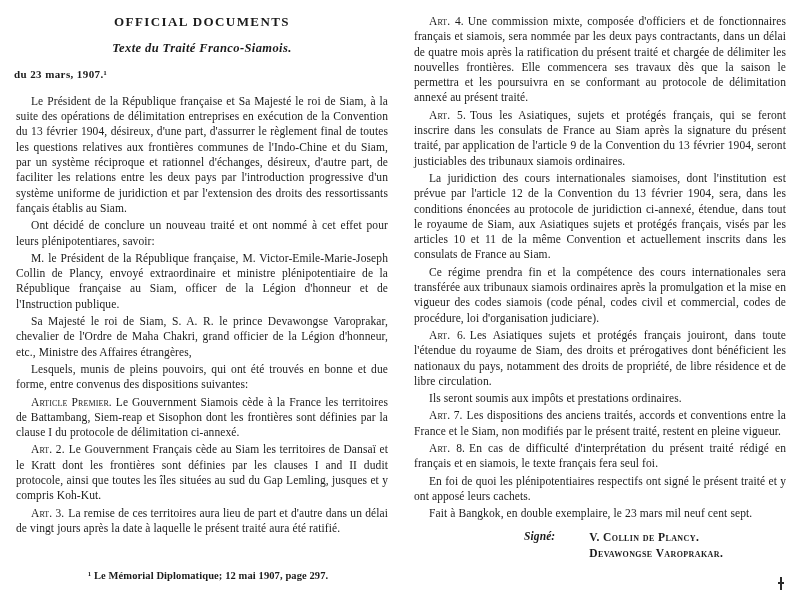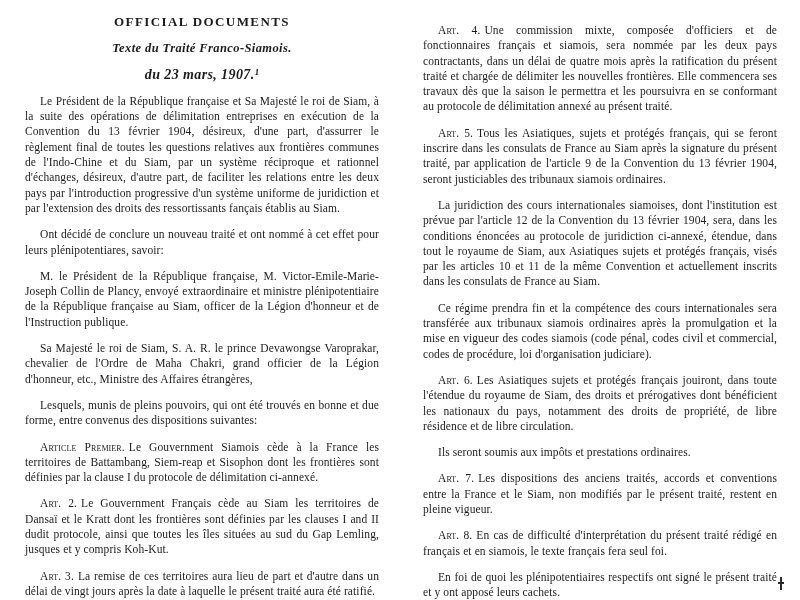--- a/index.html
+++ b/index.html
@@ -38,29 +38,27 @@
   }
   h2.doc-subtitle {
     font-size: 12.5px;
     font-style: italic;
     font-weight: bold;
     text-align: center;
     margin: 12px 0 10px 0;
     letter-spacing: 0.4px;
   }
   h3.doc-dateline {
-    font-size: 14px;
-    font-style: italic;
+    font-size: 11px;
     font-weight: bold;
-    text-align: center;
     margin: 0 0 12px 0;
     letter-spacing: 0.4px;
   }
   p.para {
-    margin: 11px;
+    margin: 2px;
     text-indent: 15px;
   }
   .lbl { font-variant: small-caps; }
   .lbl:not(:empty) { margin-right: 4px; }
   p.footnote {
     margin: 32px 0 0 0;
     padding-left: 74px;
     text-align: left;
     text-indent: 0;
     font-size: 10.5px;

